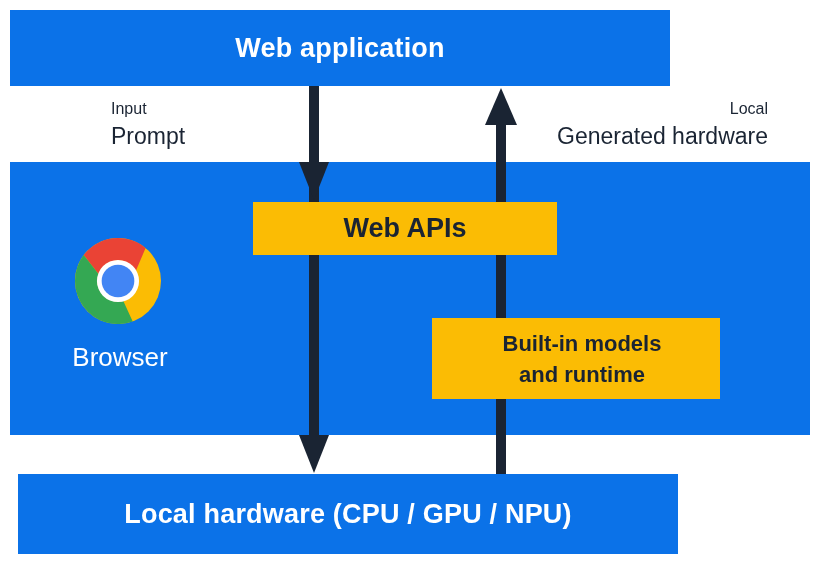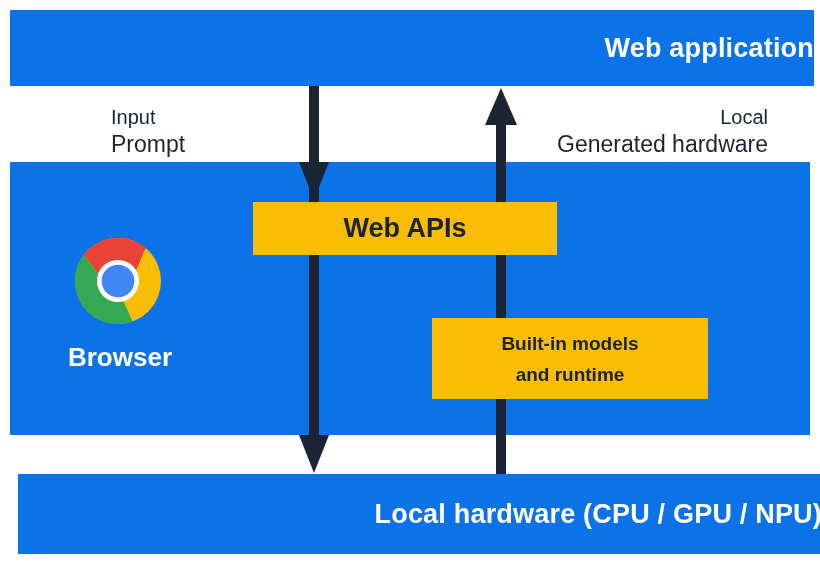--- a/index.html
+++ b/index.html
@@ -9,47 +9,47 @@
     --white:#ffffff;
     --chrome-red:#ea4335;
     --chrome-green:#34a853;
     --chrome-yellow:#fbbc04;
     --chrome-blue:#4285f4;
   }
   html,body{margin:0;padding:0;background:#fff;}
   body{font-family:"Liberation Sans", sans-serif;}
   .canvas{position:relative;width:820px;height:566px;background:var(--white);overflow:hidden;}
 
-  .bar{position:absolute;left:10px;width:804px;background:var(--blue);display:flex;align-items:center;justify-content:flex-end;}
+  .bar{position:absolute;left:10px;width:660px;background:var(--blue);display:flex;align-items:center;justify-content:center;}
   .top-bar{top:10px;height:76px;}
   .bottom-bar{top:474px;height:80px;margin-left:8px;}
   .mid-panel{position:absolute;left:10px;top:162px;width:800px;height:273px;background:var(--blue);}
 
   .bar-label{color:var(--white);font-weight:bold;font-size:27px;letter-spacing:0.2px;}
 
   .flow-label{position:absolute;top:96px;color:var(--navy);}
-  .flow-label .t1{font-size:20px;line-height:26px;margin-top:8px;}
+  .flow-label .t1{font-size:16px;line-height:26px;}
   .flow-label .t2{font-size:23px;line-height:28px;font-weight:normal;}
   .input-label{left:111px;text-align:left;}
   .output-label{right:52px;text-align:right;}
 
   .vline{position:absolute;width:10px;background:var(--navy);z-index:1;}
   .down-line{left:309px;top:86px;height:352px;}
   .up-line{left:496px;top:122px;height:352px;}
   .head-down{position:absolute;width:0;height:0;border-left:15px solid transparent;border-right:15px solid transparent;border-top:38px solid var(--navy);z-index:1;}
   .head-down.mid{left:299px;top:162px;}
   .head-down.bottom{left:299px;top:435px;}
   .head-up{position:absolute;width:0;height:0;border-left:16px solid transparent;border-right:16px solid transparent;border-bottom:37px solid var(--navy);z-index:1;left:485px;top:88px;}
 
   .ybox{position:absolute;background:var(--yellow);color:var(--navy);font-weight:bold;display:flex;align-items:center;justify-content:center;text-align:center;z-index:2;}
   .webapis-box{left:253px;top:202px;width:304px;height:53px;font-size:27px;}
-  .builtin-box{left:432px;top:318px;width:276px;height:81px;font-size:19px;line-height:31px;}
+  .builtin-box{left:432px;top:318px;width:276px;height:81px;font-size:22px;line-height:31px;padding-left:12px;}
 
   .chrome-logo{position:absolute;left:75px;top:238px;width:86px;height:86px;z-index:2;}
-  .browser-label{position:absolute;left:40px;top:342px;width:160px;text-align:center;color:var(--white);font-weight:bold;font-size:26px;z-index:2;}
+  .browser-label{position:absolute;left:40px;top:342px;width:160px;text-align:center;color:var(--white);font-weight:normal;font-size:26px;z-index:2;}
 </style>
 </head>
 <body>
 
 <div class="canvas">
 
   <div class="bar top-bar">
     <span class="bar-label">Web application</span>
   </div>
 

